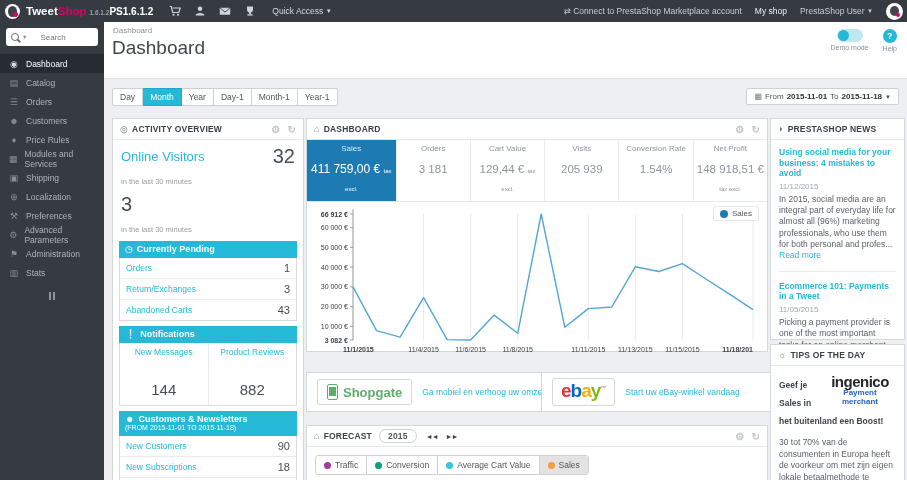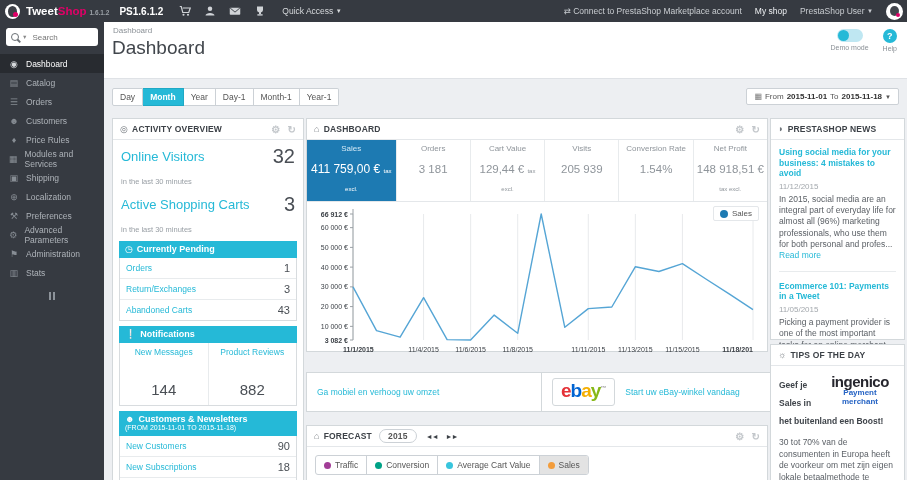--- a/index.html
+++ b/index.html
@@ -6,38 +6,38 @@
   body{width:907px;height:480px;overflow:hidden;position:relative;background:#edeff2;
        font-family:"Liberation Sans",sans-serif;-webkit-font-smoothing:antialiased;}
   
   .topbar{position:absolute;top:0;left:0;right:0;height:22px;background:#363a41;display:flex;align-items:center;z-index:30;}
   .logo{width:15px;height:15px;border-radius:50%;background:#fff;margin:0 6px 0 5px;position:relative;overflow:hidden;flex:0 0 auto;}
   .logo:before{content:"";position:absolute;left:3px;top:2px;width:9px;height:11px;border-radius:50%;background:#3e4148;}
   .logo:after{content:"";position:absolute;right:2px;bottom:2px;width:5px;height:5px;border-radius:50%;background:#df0067;}
   .brand{font-size:11.5px;font-weight:bold;color:#fff;}
   .brand .pink{color:#df0067;margin-top:20px;}
   .brand-ver{font-size:6.5px;color:#9aa0a6;margin-left:3px;}
-  .ps-ver{font-size:10px;font-weight:bold;color:#fff;margin-left:10px;}
+  .ps-ver{font-size:10px;font-weight:bold;color:#fff;}
   .tb-icons{display:flex;gap:13px;margin-left:16px;align-items:center;}
   .tb-icons svg{display:block;}
   .qa{margin-left:16px;font-size:8.5px;color:#d6d9dc;}
   .caret{font-size:6px;vertical-align:1px;}
   .tb-right{margin-left:auto;display:flex;align-items:center;gap:13px;padding-right:4px;}
   .tb-right .lnk{font-size:8.5px;color:#c9cdd1;}
   .tb-right .lnk.white{color:#eef0f2;}
   .avatar{width:17px;height:17px;border-radius:50%;background:#fff;position:relative;overflow:hidden;}
   .avatar:before{content:"";position:absolute;left:4px;top:3px;width:9px;height:10px;border-radius:50%;background:#43464d;}
   .avatar:after{content:"";position:absolute;right:3px;bottom:3px;width:4px;height:4px;border-radius:50%;background:#df0067;}
   
   .sidebar{position:absolute;top:22px;bottom:0;left:0;width:104px;background:#363a41;z-index:20;}
   .search-wrap{margin:6px 6px 8px 6px;background:#fff;border-radius:3px;height:18px;display:flex;align-items:center;padding:0 5px;gap:3px;}
   .mag{width:6px;height:6px;border:1.5px solid #6b7075;border-radius:50%;position:relative;flex:0 0 auto;}
   .mag:after{content:"";position:absolute;width:4px;height:1.5px;background:#6b7075;transform:rotate(45deg);left:5px;top:6px;}
   .search-wrap .sc{font-size:5.5px;color:#888;}
-  .search-wrap input{border:none;outline:none;width:100%;font-size:8px;color:#555;font-family:"Liberation Sans",sans-serif;background:transparent;}
+  .search-wrap input{border:none;outline:none;width:100%;font-size:8px;color:#555;font-family:"Liberation Sans",sans-serif;background:transparent;margin-left:8px;}
   .menu{list-style:none;margin:0;padding:0;}
   .menu li{display:flex;align-items:center;gap:7px;height:19px;padding:0 9px;color:#aeb3b9;font-size:8.5px;cursor:pointer;}
   .menu li .mi{width:10px;text-align:center;font-size:9px;color:#878d94;}
   .menu li.active{background:#282b30;color:#fff;}
   .menu li.active .mi{color:#d6d9dc;}
   .collapse{display:flex;gap:2px;justify-content:center;margin-top:10px;}
   .collapse i{display:block;width:2px;height:8px;background:#8d939a;}
   
   .main{position:absolute;left:104px;top:22px;right:0;bottom:0;background:#edeff2;overflow:hidden;}
   .page-head{position:absolute;top:0;left:0;right:0;height:56px;background:#fff;border-bottom:1px solid #dfe2e6;}
@@ -47,21 +47,21 @@
   .htool{display:flex;flex-direction:column;align-items:center;gap:2px;}
   .htool .lab{font-size:7px;color:#8a9096;}
   .toggle{width:26px;height:13px;border-radius:7px;background:#bfe7f2;position:relative;}
   .toggle:after{content:"";position:absolute;left:1px;top:1px;width:11px;height:11px;border-radius:50%;background:#25b9d7;}
   .help-ic{width:14px;height:14px;border-radius:50%;background:#25b9d7;color:#fff;font-size:9px;font-weight:bold;text-align:center;line-height:14px;}
   .toolbar{position:absolute;top:66px;left:8px;right:8px;display:flex;align-items:flex-start;}
   .tabs{display:flex;}
   .tab{background:#fff;border:1px solid #ccd1d6;border-left:none;padding:3px 7px;font-size:8.5px;color:#555;cursor:pointer;}
   .tab:first-child{border-left:1px solid #ccd1d6;border-radius:2px 0 0 2px;}
   .tab:last-child{border-radius:0 2px 2px 0;}
-  .tab.active{background:#25b9d7;border-color:#1fa9c5;color:#fff;font-weight:bold;}
+  .tab.active{background:#25b9d7;border-color:#1fa9c5;color:#fff;font-weight:normal;}
   .datebtn{margin-left:auto;background:#fff;border:1px solid #ccd1d6;border-radius:2px;padding:3px 7px;font-size:8px;color:#555;display:flex;gap:3px;align-items:center;cursor:pointer;}
   .datebtn b{color:#333;}
   .datebtn .cal{font-size:8px;color:#777;}
   
   .panel{position:absolute;background:#fff;border:1px solid #d3d8db;}
   .panel-h{height:20px;border-bottom:1px solid #e4e7ea;display:flex;align-items:center;padding:0 7px;font-size:8.5px;font-weight:bold;color:#3c4147;letter-spacing:.2px;}
   .panel-h .hic{margin-right:4px;color:#6f757b;font-size:9px;font-weight:normal;}
   .panel-tools{margin-left:auto;display:flex;gap:7px;color:#c3c7cb;font-size:10px;}
   .panel-tools span{cursor:pointer;}
   
@@ -287,21 +287,20 @@
           <span>⚙</span>
           <span>↻</span>
         </span>
       </div>
     <div class="stat">
         <span class="sl">Online Visitors</span>
         <span class="sv">32</span>
       </div>
     <div class="stat-sub">in the last 30 minutes</div>
     <div class="stat">
-        <span class="sl">Active Shopping Carts</span>
         <span class="sv">3</span>
       </div>
     <div class="stat-sub">in the last 30 minutes</div>
 
     <div class="bluebar"><span class="bic">◷</span><span>Currently Pending</span></div>
     <div class="alist">
       <div class="arow">
           <span class="al">Orders</span>
           <span class="av">1</span>
         </div>
@@ -394,20 +393,24 @@
           <line x1="43" y1="124.34391352028827" x2="46" y2="124.34391352028827" stroke="#9aa0a5" stroke-width="1"></line>
           <text x="41" y="126.84391352028827" font-size="7" font-family="Liberation Sans, sans-serif" text-anchor="end" font-weight="normal" fill="#3c4147">10 000 €</text>
           <line x1="43" y1="138" x2="46" y2="138" stroke="#9aa0a5" stroke-width="1"></line>
           <text x="41" y="140.5" font-size="7" font-family="Liberation Sans, sans-serif" text-anchor="end" font-weight="bold" fill="#3c4147">3 082 €</text>
           <polyline points="46.0,84.9 69.5,128.7 93.1,135.2 116.6,95.7 140.1,137.6 163.6,138.0 187.2,113.1 210.7,131.3 234.2,12.0 257.8,125.3 281.3,106.6 304.8,105.0 328.4,64.7 351.9,69.5 375.4,61.6 398.9,77.0 422.5,92.2 446.0,107.6" fill="none" stroke="#55a5d5" stroke-width="1.4" stroke-linejoin="round"></polyline>
         </svg>
     </div>
   </div>
 
   <div class="panel banner" id="banner-shopgate">
+    <span class="sg-logo">
+        <span class="sg-phone"></span>
+        <span class="sg-name">Shopgate</span>
+      </span>
     <span class="blink">Ga mobiel en verhoog uw omzet</span>
   </div>
   <div class="panel banner" id="banner-ebay">
     <span class="ebay-logo"><span style="color: rgb(229, 50, 56);">e</span><span style="color: rgb(0, 100, 210);">b</span><span style="color: rgb(245, 175, 2);">a</span><span style="color: rgb(134, 184, 23);">y</span><sup>™</sup></span>
     <span class="blink">Start uw eBay-winkel vandaag</span>
   </div>
 
   <div class="panel" id="forecast">
     <div class="panel-h">
         <span class="hic">⌂</span>

